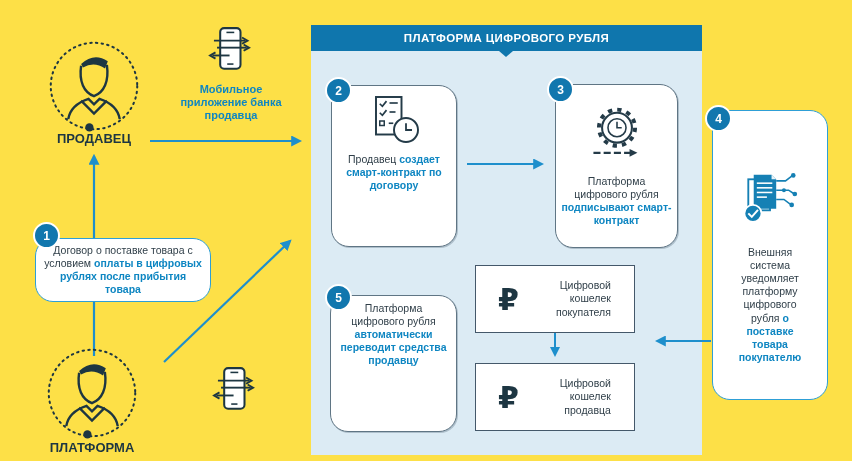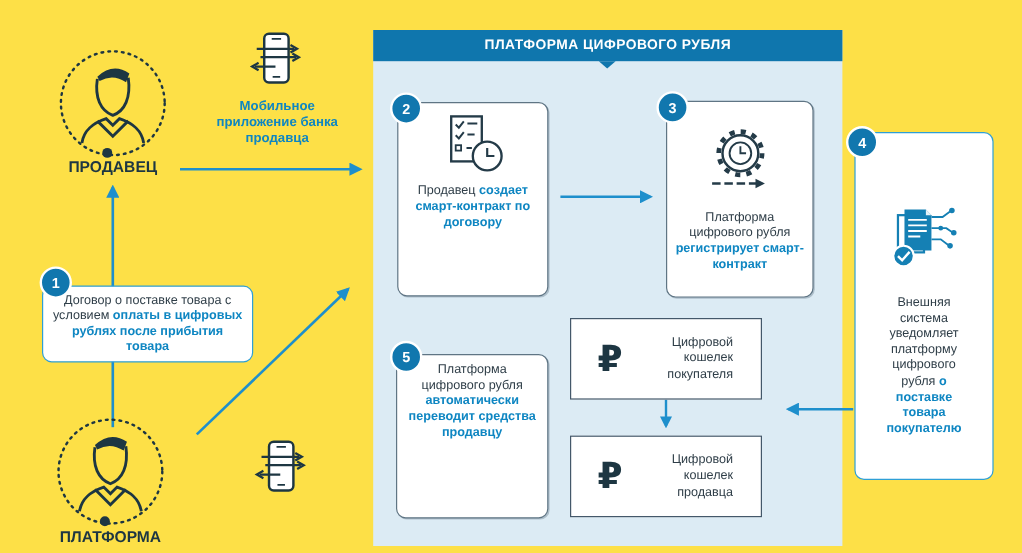--- a/index.html
+++ b/index.html
@@ -12,21 +12,21 @@
     position:absolute;left:311px;top:25px;width:391px;height:26px;background:#0f76ad;
     display:flex;align-items:center;justify-content:center;z-index:2;
     color:#fff;font-weight:bold;font-size:11.5px;letter-spacing:.4px;
   }
   .panel-notch{
     position:absolute;left:499px;top:51px;width:0;height:0;z-index:2;
     border-left:7px solid transparent;border-right:7px solid transparent;border-top:6px solid #0f76ad;
   }
   .arrows{position:absolute;left:0;top:0;z-index:1;}
   .card{position:absolute;background:#fff;box-sizing:border-box;z-index:2;}
-  .r10{border-radius:8px;}
+  .r10{border-radius:18px;}
   .b-blue{border:1.5px solid #2e9fd6;}
   .b-gray{border:1px solid #5f7584;box-shadow:1px 1px 0 rgba(90,110,125,.35);}
   .b-dark{border:1px solid #44586a;}
   .txt{font-size:10.5px;line-height:1.24;color:#2f3e48;text-align:center;}
   .hl{color:#0e86c2;font-weight:bold;}
   .badge{
     position:absolute;width:23px;height:23px;border-radius:50%;background:#1177ae;border:2px solid #fff;
     box-sizing:content-box;display:flex;align-items:center;justify-content:center;
     color:#fff;font-weight:bold;font-size:12px;z-index:3;
   }
@@ -140,21 +140,21 @@
       <svg width="66" height="58" viewBox="0 0 84 72">
         <circle cx="42" cy="28" r="23" fill="none" stroke="#243b48" stroke-width="5" stroke-dasharray="5.5 6.5"></circle>
         <circle cx="42" cy="28" r="19" fill="#fff" stroke="#243b48" stroke-width="2.6"></circle>
         <circle cx="42" cy="28" r="11.5" fill="none" stroke="#243b48" stroke-width="2"></circle>
         <path d="M42 20.5 v7.5 h6" fill="none" stroke="#243b48" stroke-width="2"></path>
         <path d="M12 60 h50" stroke="#243b48" stroke-width="2.6" stroke-dasharray="9 4" fill="none"></path>
         <path d="M58 55 l10 5 l-10 5 z" fill="#243b48"></path>
       </svg>
     </div>
     <div class="txt">
-      <span>Платформа цифрового рубля </span><span class="hl">регистрирует смарт-контракт</span>
+      <span>Платформа цифрового рубля </span><span class="hl">подписывают смарт-контракт</span>
     </div>
   </div>
   <div class="badge" style="left:547px;top:76px;">3</div>
 
   <div class="card r10 b-blue flexcol" style="left:712px;top:110px;width:116px;height:290px;padding:44px 10px 20px;justify-content:center;gap:14px;">
     <div class="icon-wrap">
       <svg width="66" height="62" viewBox="0 0 84 80">
         <rect x="14" y="12" width="28" height="40" fill="none" stroke="#1580b4" stroke-width="2.4"></rect>
         <path d="M21 6 h23 l6 6 v38 h-29 z" fill="#1580b4"></path>
         <path d="M44 6 v6 h6" fill="#fff" opacity="0.9"></path>

